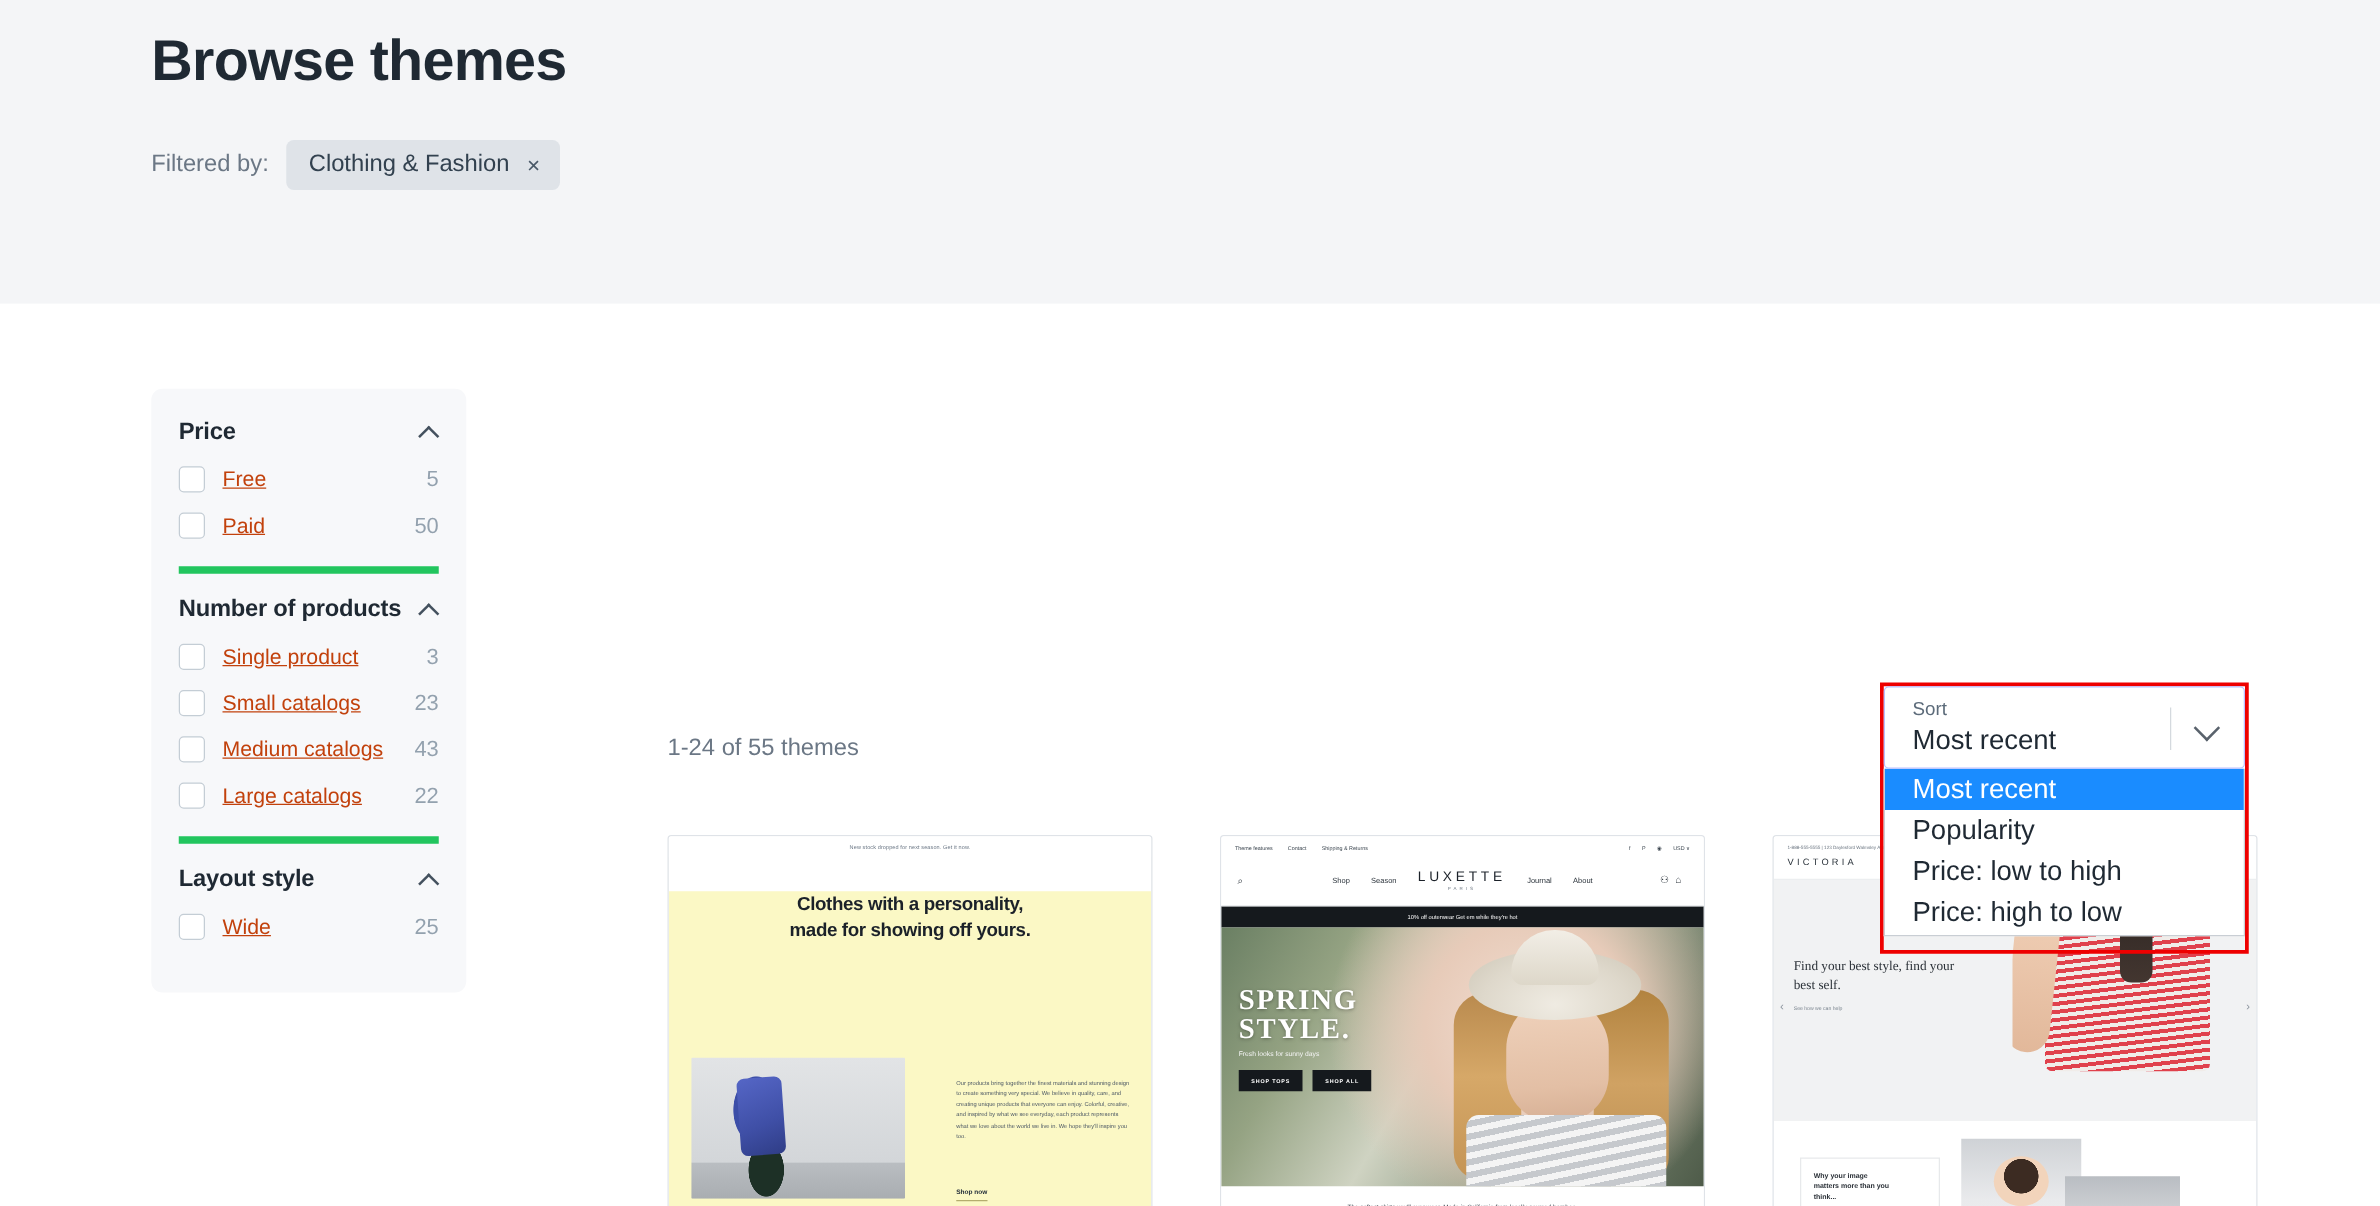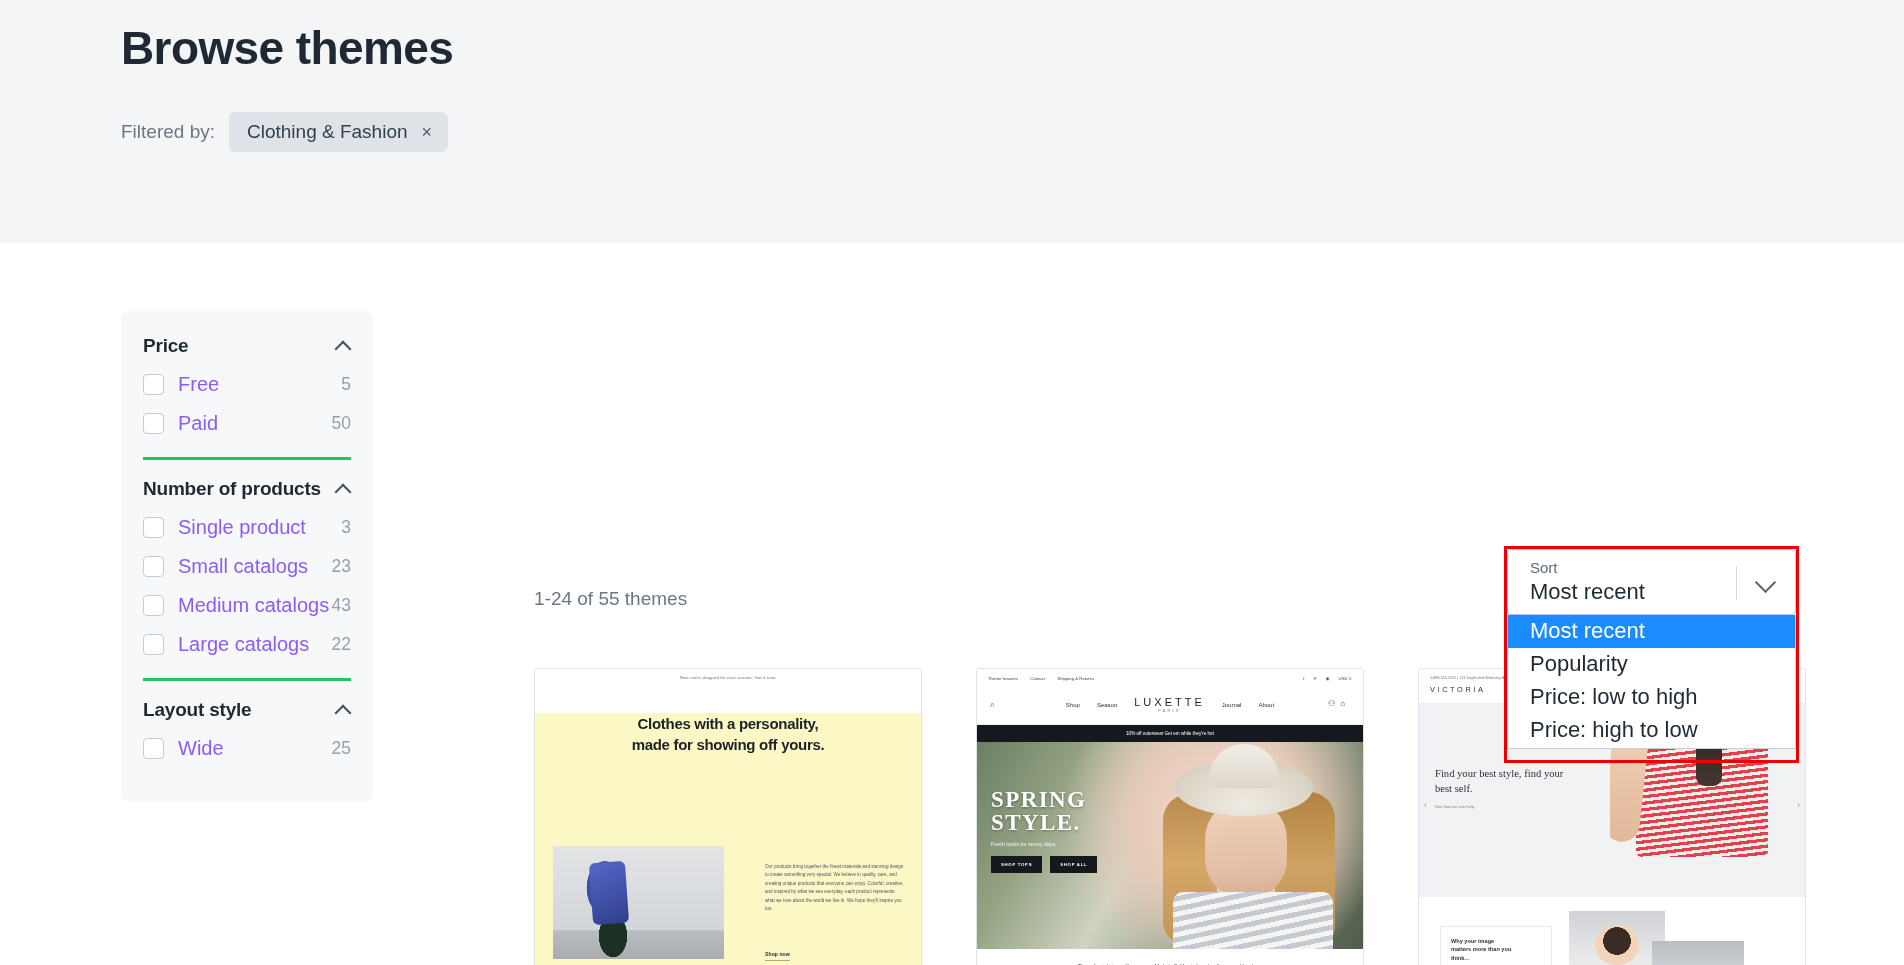--- a/index.html
+++ b/index.html
@@ -74,21 +74,21 @@
   #filters-sidebar {
     position: absolute;
     left: 121px;
     top: 68px;
     width: 252px;
     background: #f7f8fa;
     border-radius: 9px;
     padding: 6px 22px 20px 22px;
   }
   .facet-group { padding: 18px 0 14px 0; }
-  .facet-group + .facet-group { border-top: 3px solid #22c55e; }
+  .facet-group + .facet-group { border-top: 6px solid #22c55e; }
   .facet-header {
     display: flex;
     align-items: center;
     justify-content: space-between;
     cursor: pointer;
     margin-bottom: 8px;
   }
   .facet-title {
     font-size: 19px;
     font-weight: 700;
@@ -117,24 +117,25 @@
   }
   .cbx {
     width: 21px; height: 21px;
     border: 1.6px solid #c4cdd5;
     border-radius: 4px;
     background: #ffffff;
     flex: 0 0 auto;
     margin-right: 14px;
   }
   .facet-label {
-    font-size: 20px;
-    color: #8b5cf6;
+    font-size: 17px;
+    color: #c2410c;
     flex: 1 1 auto;
     white-space: nowrap;
+    text-decoration: underline;
   }
   .facet-count {
     font-size: 17.5px;
     color: #93a1ae;
     flex: 0 0 auto;
     text-align: right;
   }
 
   
   #results-count {

